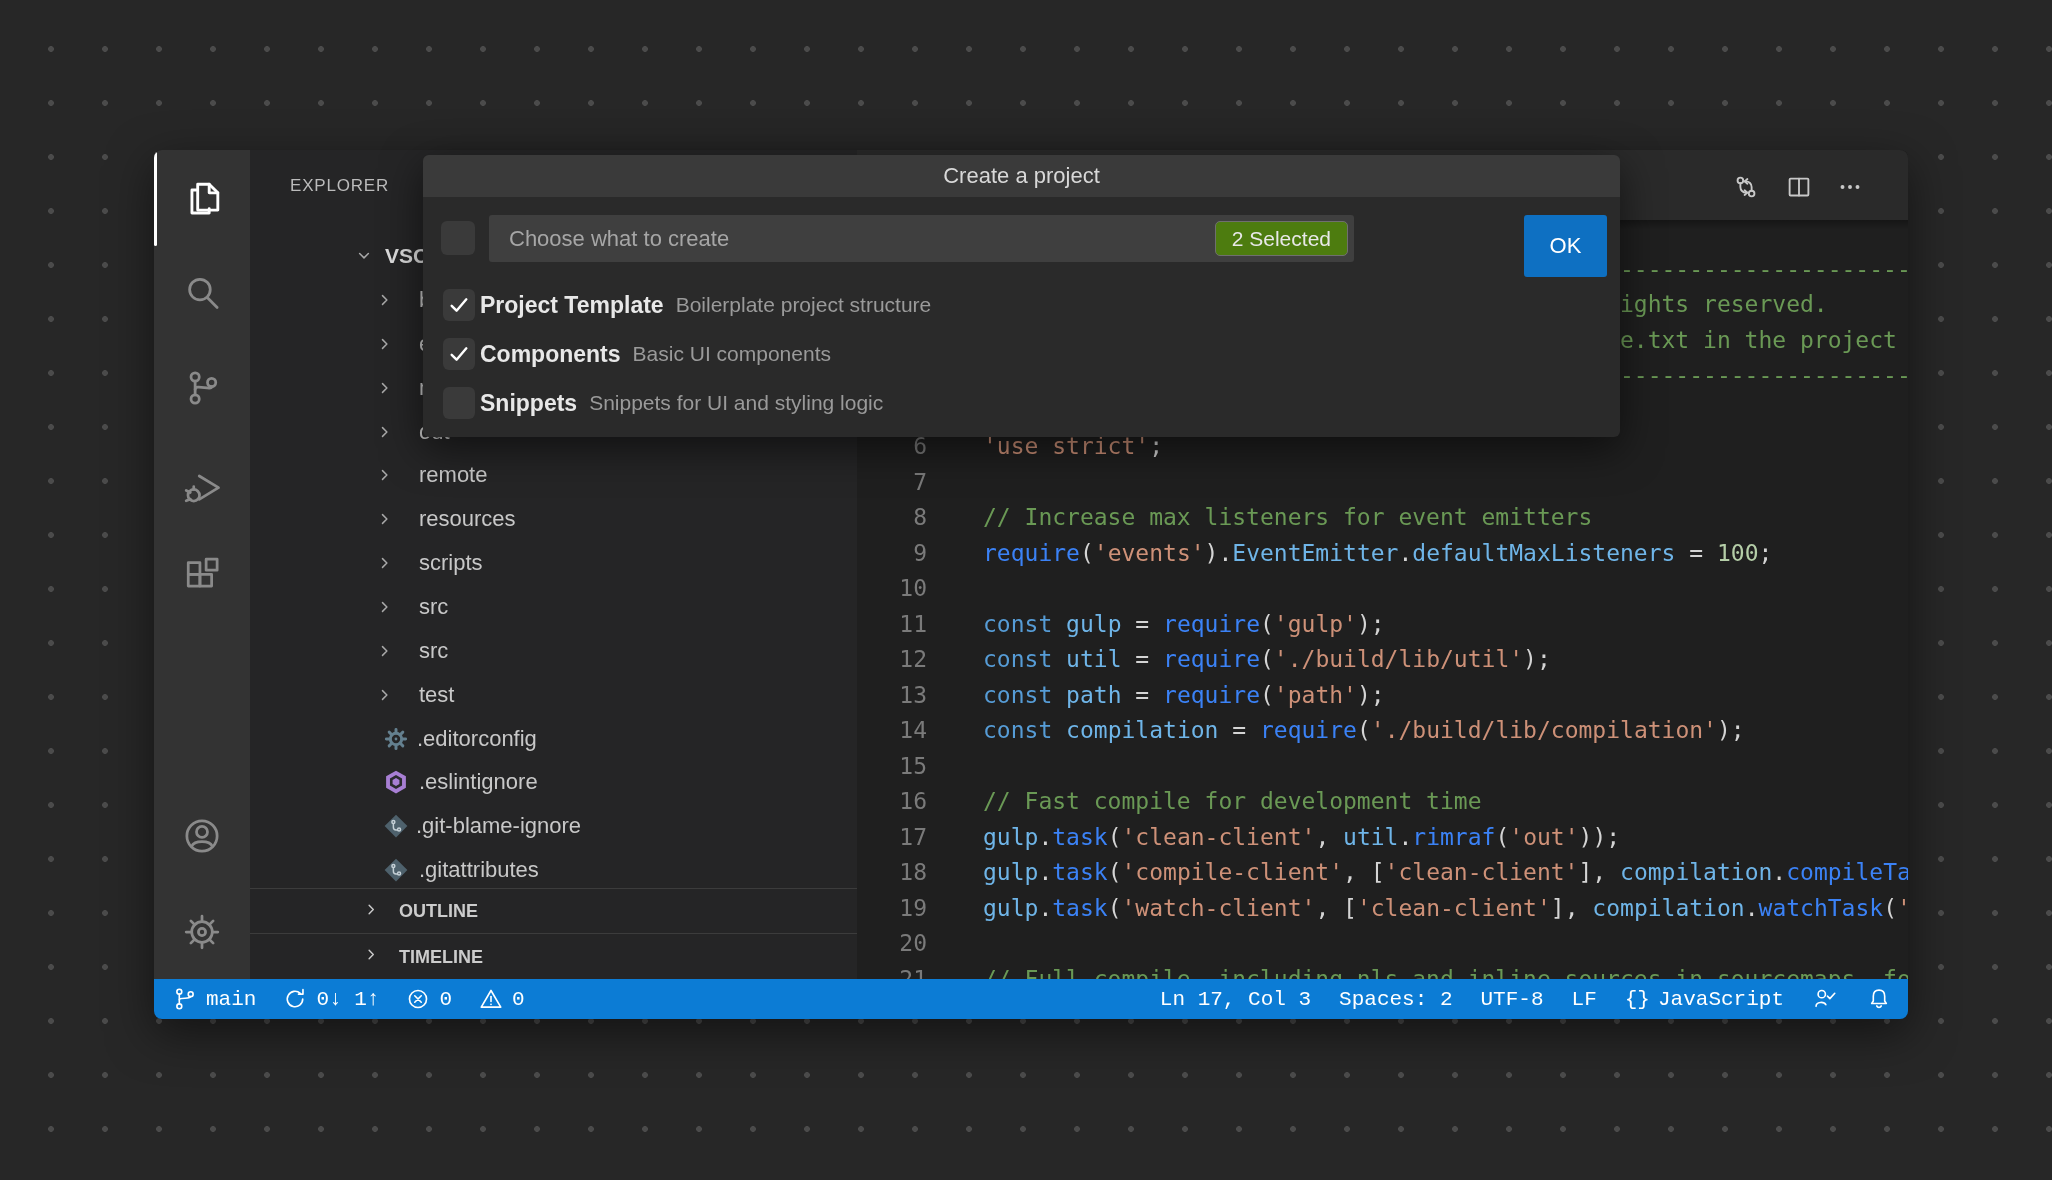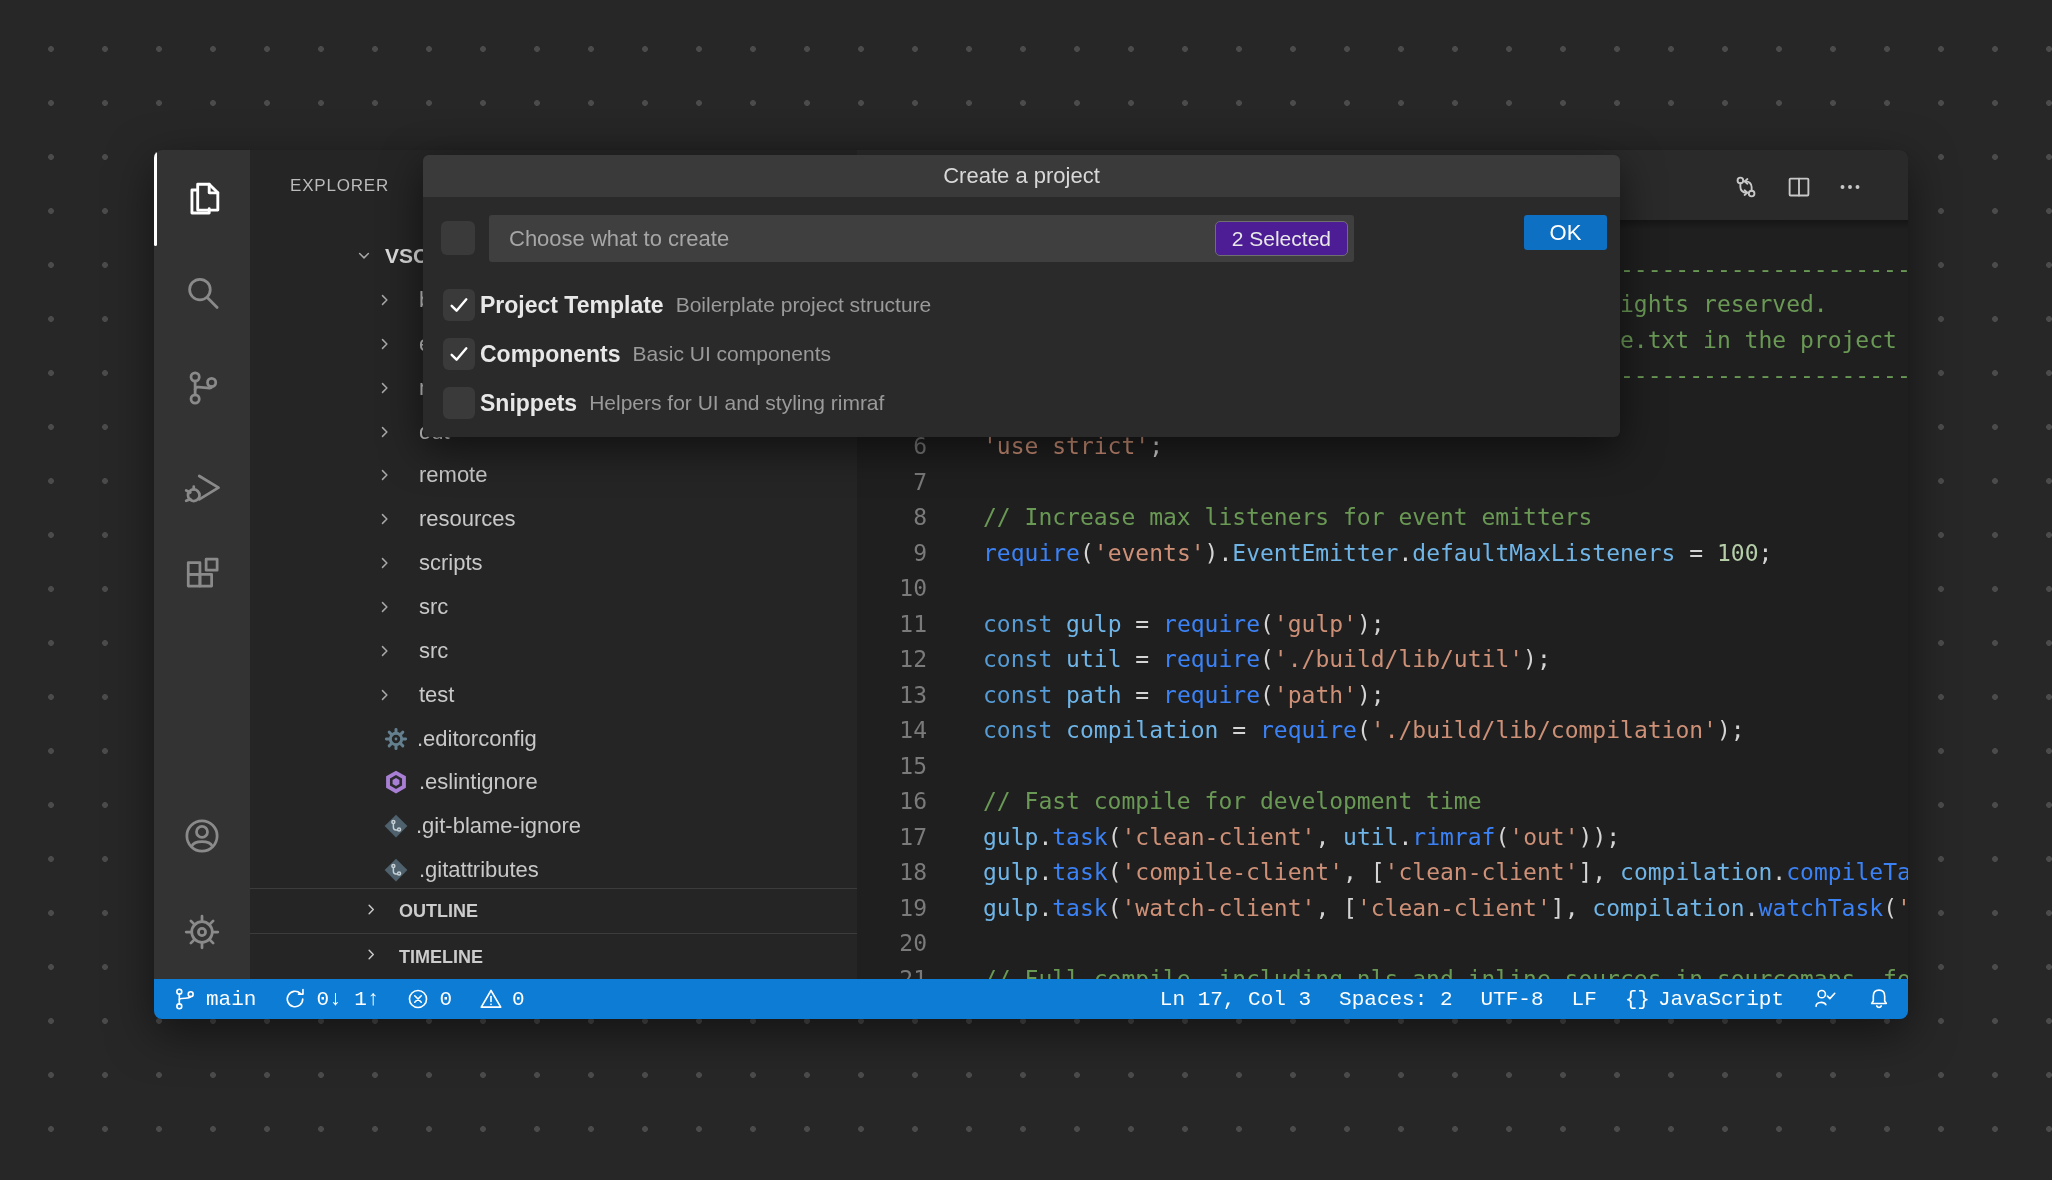--- a/index.html
+++ b/index.html
@@ -42,22 +42,22 @@
   .sb-item{display:flex;align-items:center;gap:8px;cursor:pointer;white-space:nowrap;font-family:Liberation Mono, monospace;}
   .sb-icon{display:inline-flex;width:26px;height:26px;}
   .sb-braces{font-size:21px;font-weight:400;}
   
   #dialog{position:absolute;left:423px;top:155px;width:1197px;height:282px;background:#2a2a2a;border-radius:6px;box-shadow:0 12px 40px rgba(0,0,0,.55);z-index:10;}
   .dlg-header{position:absolute;left:0;top:0;width:100%;height:42px;background:#3a3a3a;border-radius:6px 6px 0 0;display:flex;align-items:center;justify-content:center;font-size:22px;color:#d8d8d8;}
   .checkbox{position:absolute;background:#3a3a3a;border-radius:6px;display:flex;align-items:center;justify-content:center;color:#ffffff;cursor:pointer;}
   #dlg-main-checkbox{left:18px;top:66px;width:34px;height:34px;}
   .dlg-input{position:absolute;left:66px;top:60px;width:865px;height:47px;background:#3f3f3f;border-radius:3px;cursor:text;}
   .dlg-input .placeholder{position:absolute;left:20px;top:0;line-height:47px;font-size:22px;color:#a6a6a6;}
-  .dlg-input .badge{position:absolute;right:6px;top:6px;height:33px;line-height:33px;padding:0 16px;background:#4c1d95;border:1px solid #6f6f6f;border-radius:5px;font-size:21px;color:#e8e8e8;}
-  .ok{position:absolute;left:1101px;top:60px;width:83px;height:35px;border:none;border-radius:3px;background:#0e70c2;color:#ffffff;font-size:22px;font-family:inherit;cursor:pointer;}
+  .dlg-input .badge{position:absolute;right:6px;top:6px;height:33px;line-height:33px;padding:0 16px;background:#4d7c0f;border:1px solid #6f6f6f;border-radius:5px;font-size:21px;color:#e8e8e8;}
+  .ok{position:absolute;left:1101px;top:60px;width:83px;height:62px;border:none;border-radius:3px;background:#0e70c2;color:#ffffff;font-size:22px;font-family:inherit;cursor:pointer;}
   .dlg-option{position:absolute;left:0;width:1197px;height:32px;display:flex;align-items:center;cursor:pointer;}
   .dlg-option .checkbox{position:relative;left:20px;top:0;width:32px;height:32px;flex:none;}
   .dlg-option .olabel{margin-left:25px;font-size:23px;font-weight:600;color:#e8e8e8;white-space:nowrap;}
   .dlg-option .odesc{margin-left:12px;font-size:21px;color:#9a9a9a;white-space:nowrap;text-align:right;}
 </style>
 </head>
 <body>
 
 <div id="canvas">
   <div id="window">
@@ -420,17 +420,17 @@
             <svg width="26" height="26" viewBox="0 0 32 32" fill="none" stroke="currentColor" stroke-width="2" stroke-linecap="round" stroke-linejoin="round">
               <path d="M7 17 l6 6 L25 9" stroke-width="3"></path>
             </svg>
           </span>
       <span class="olabel">Components</span>
       <span class="odesc">Basic UI components</span>
         </div>
         <div class="dlg-option" style="top: 232px;">
           <span class="checkbox"></span>
       <span class="olabel">Snippets</span>
-      <span class="odesc">Helpers for UI and styling rimraf</span>
+      <span class="odesc">Snippets for UI and styling logic</span>
         </div>
       </div>
   </div>
 </div>
 
 </body></html>

